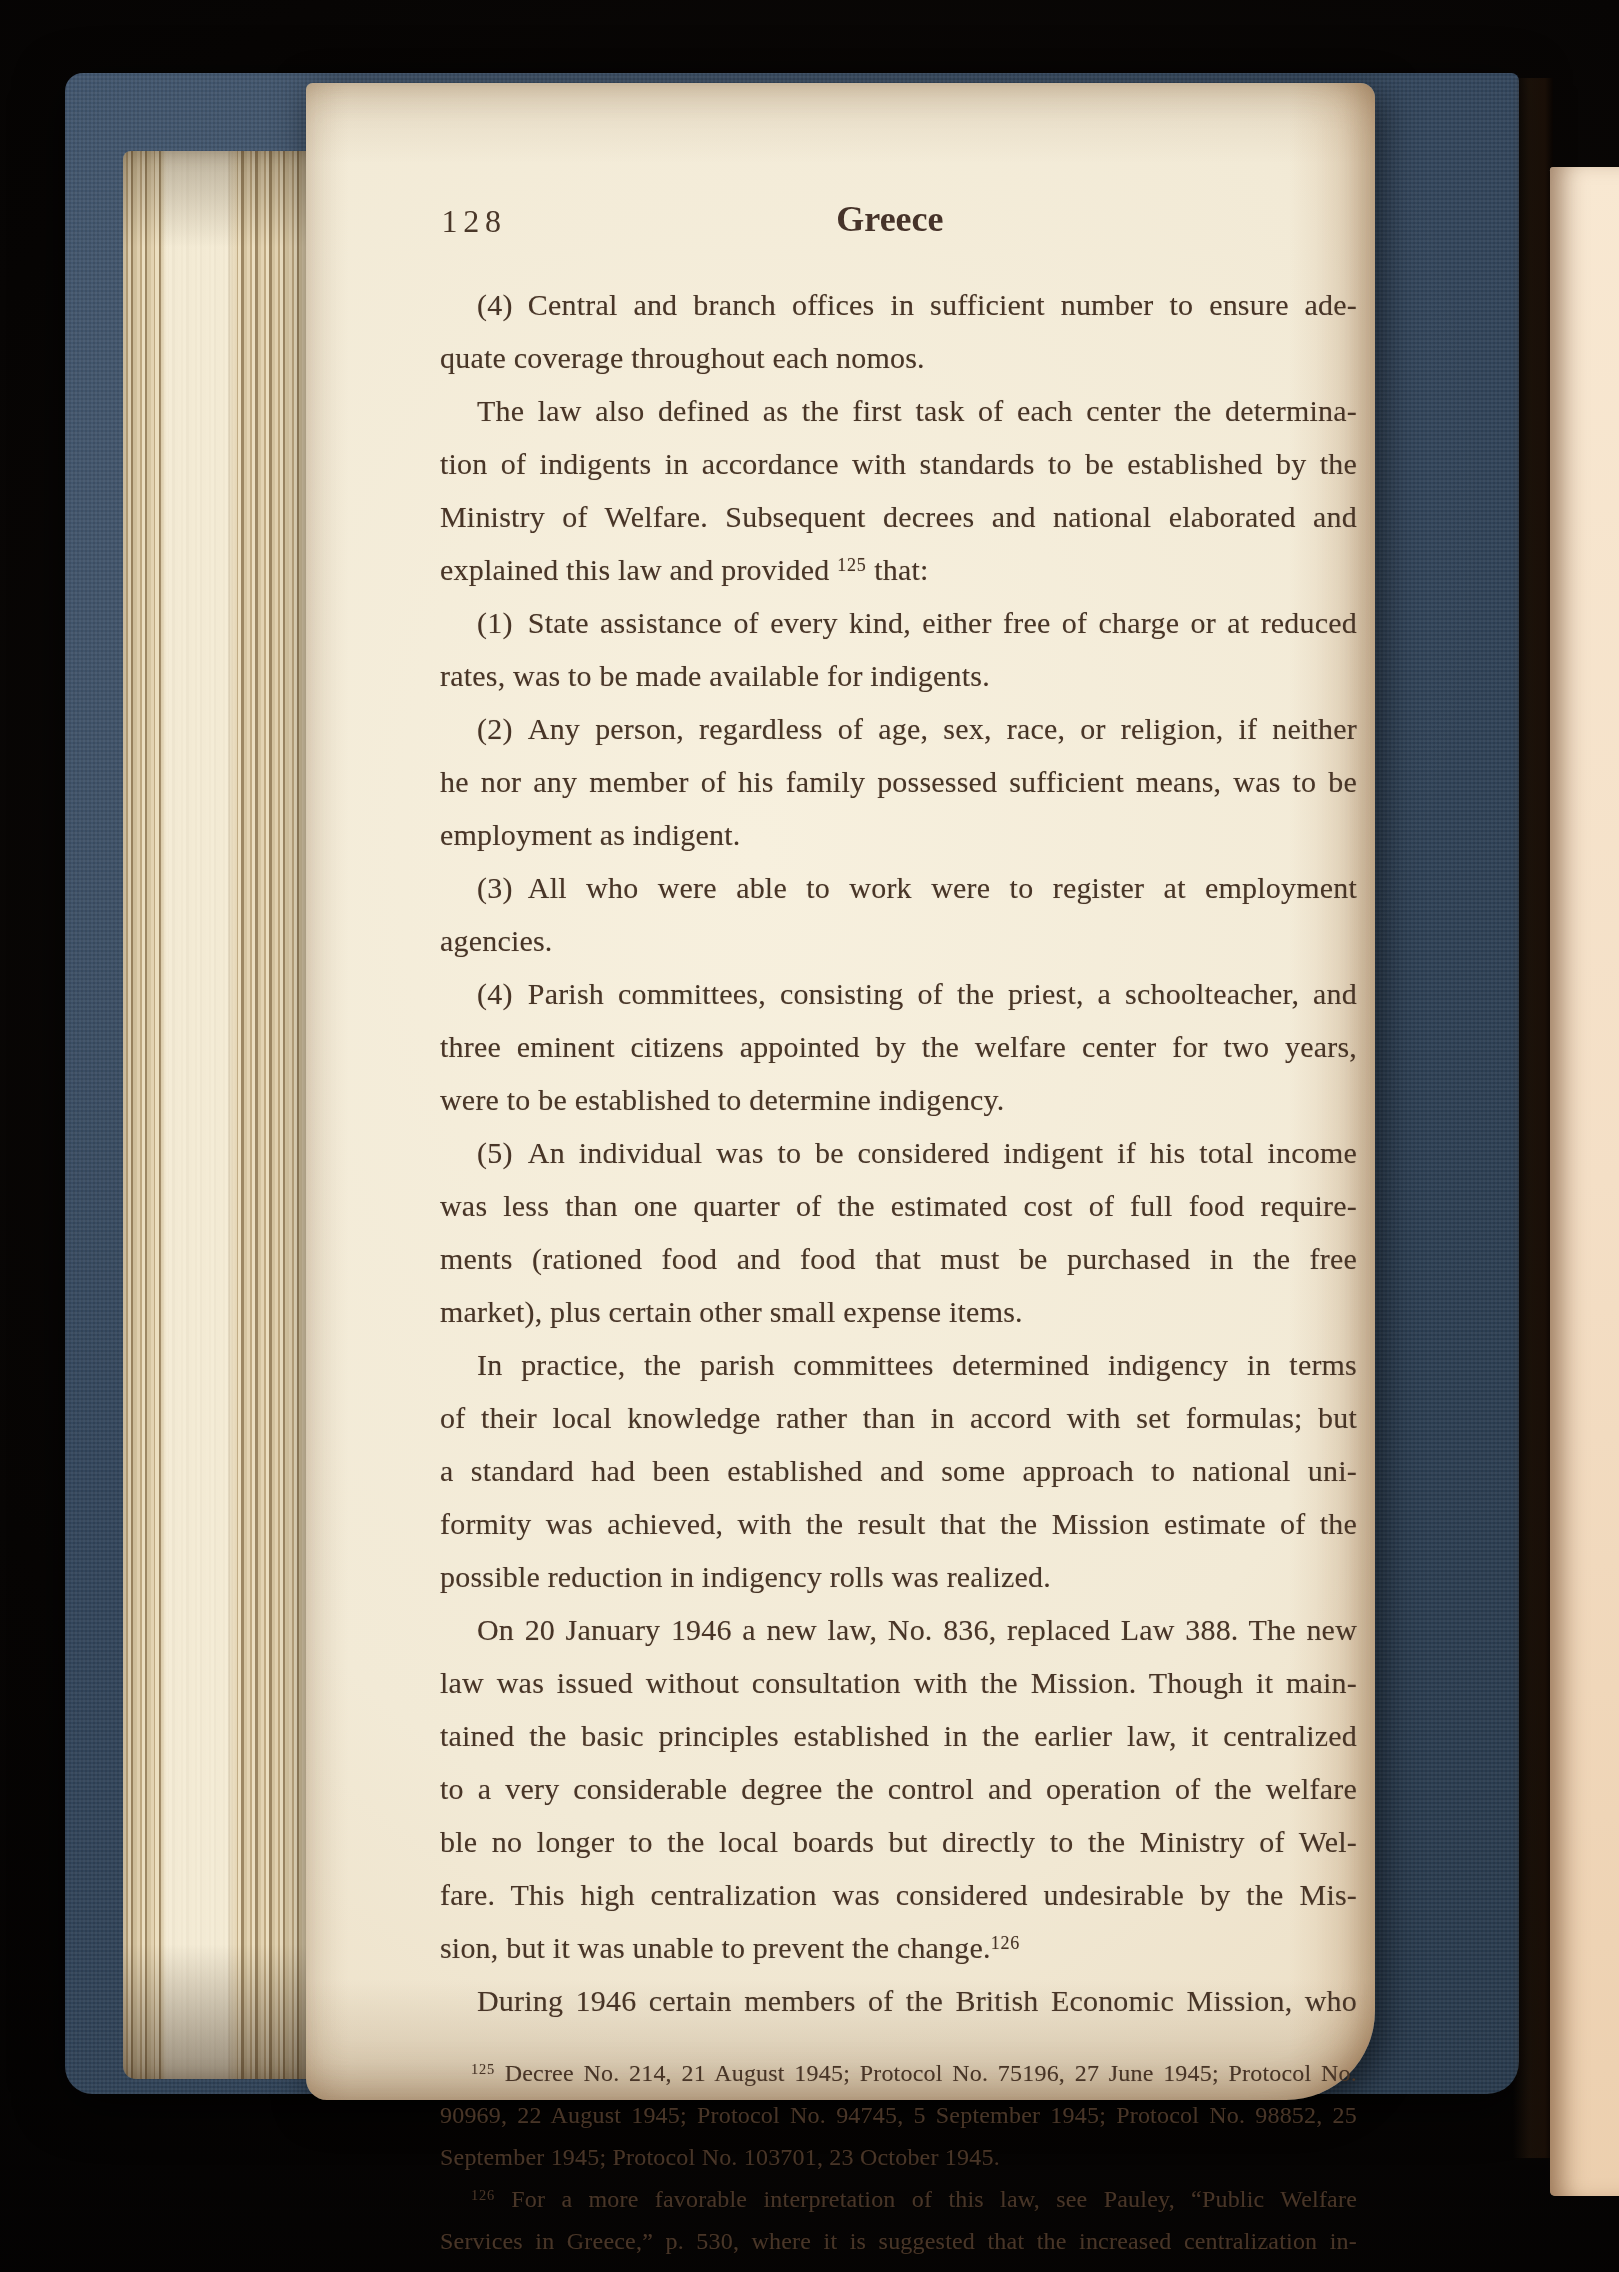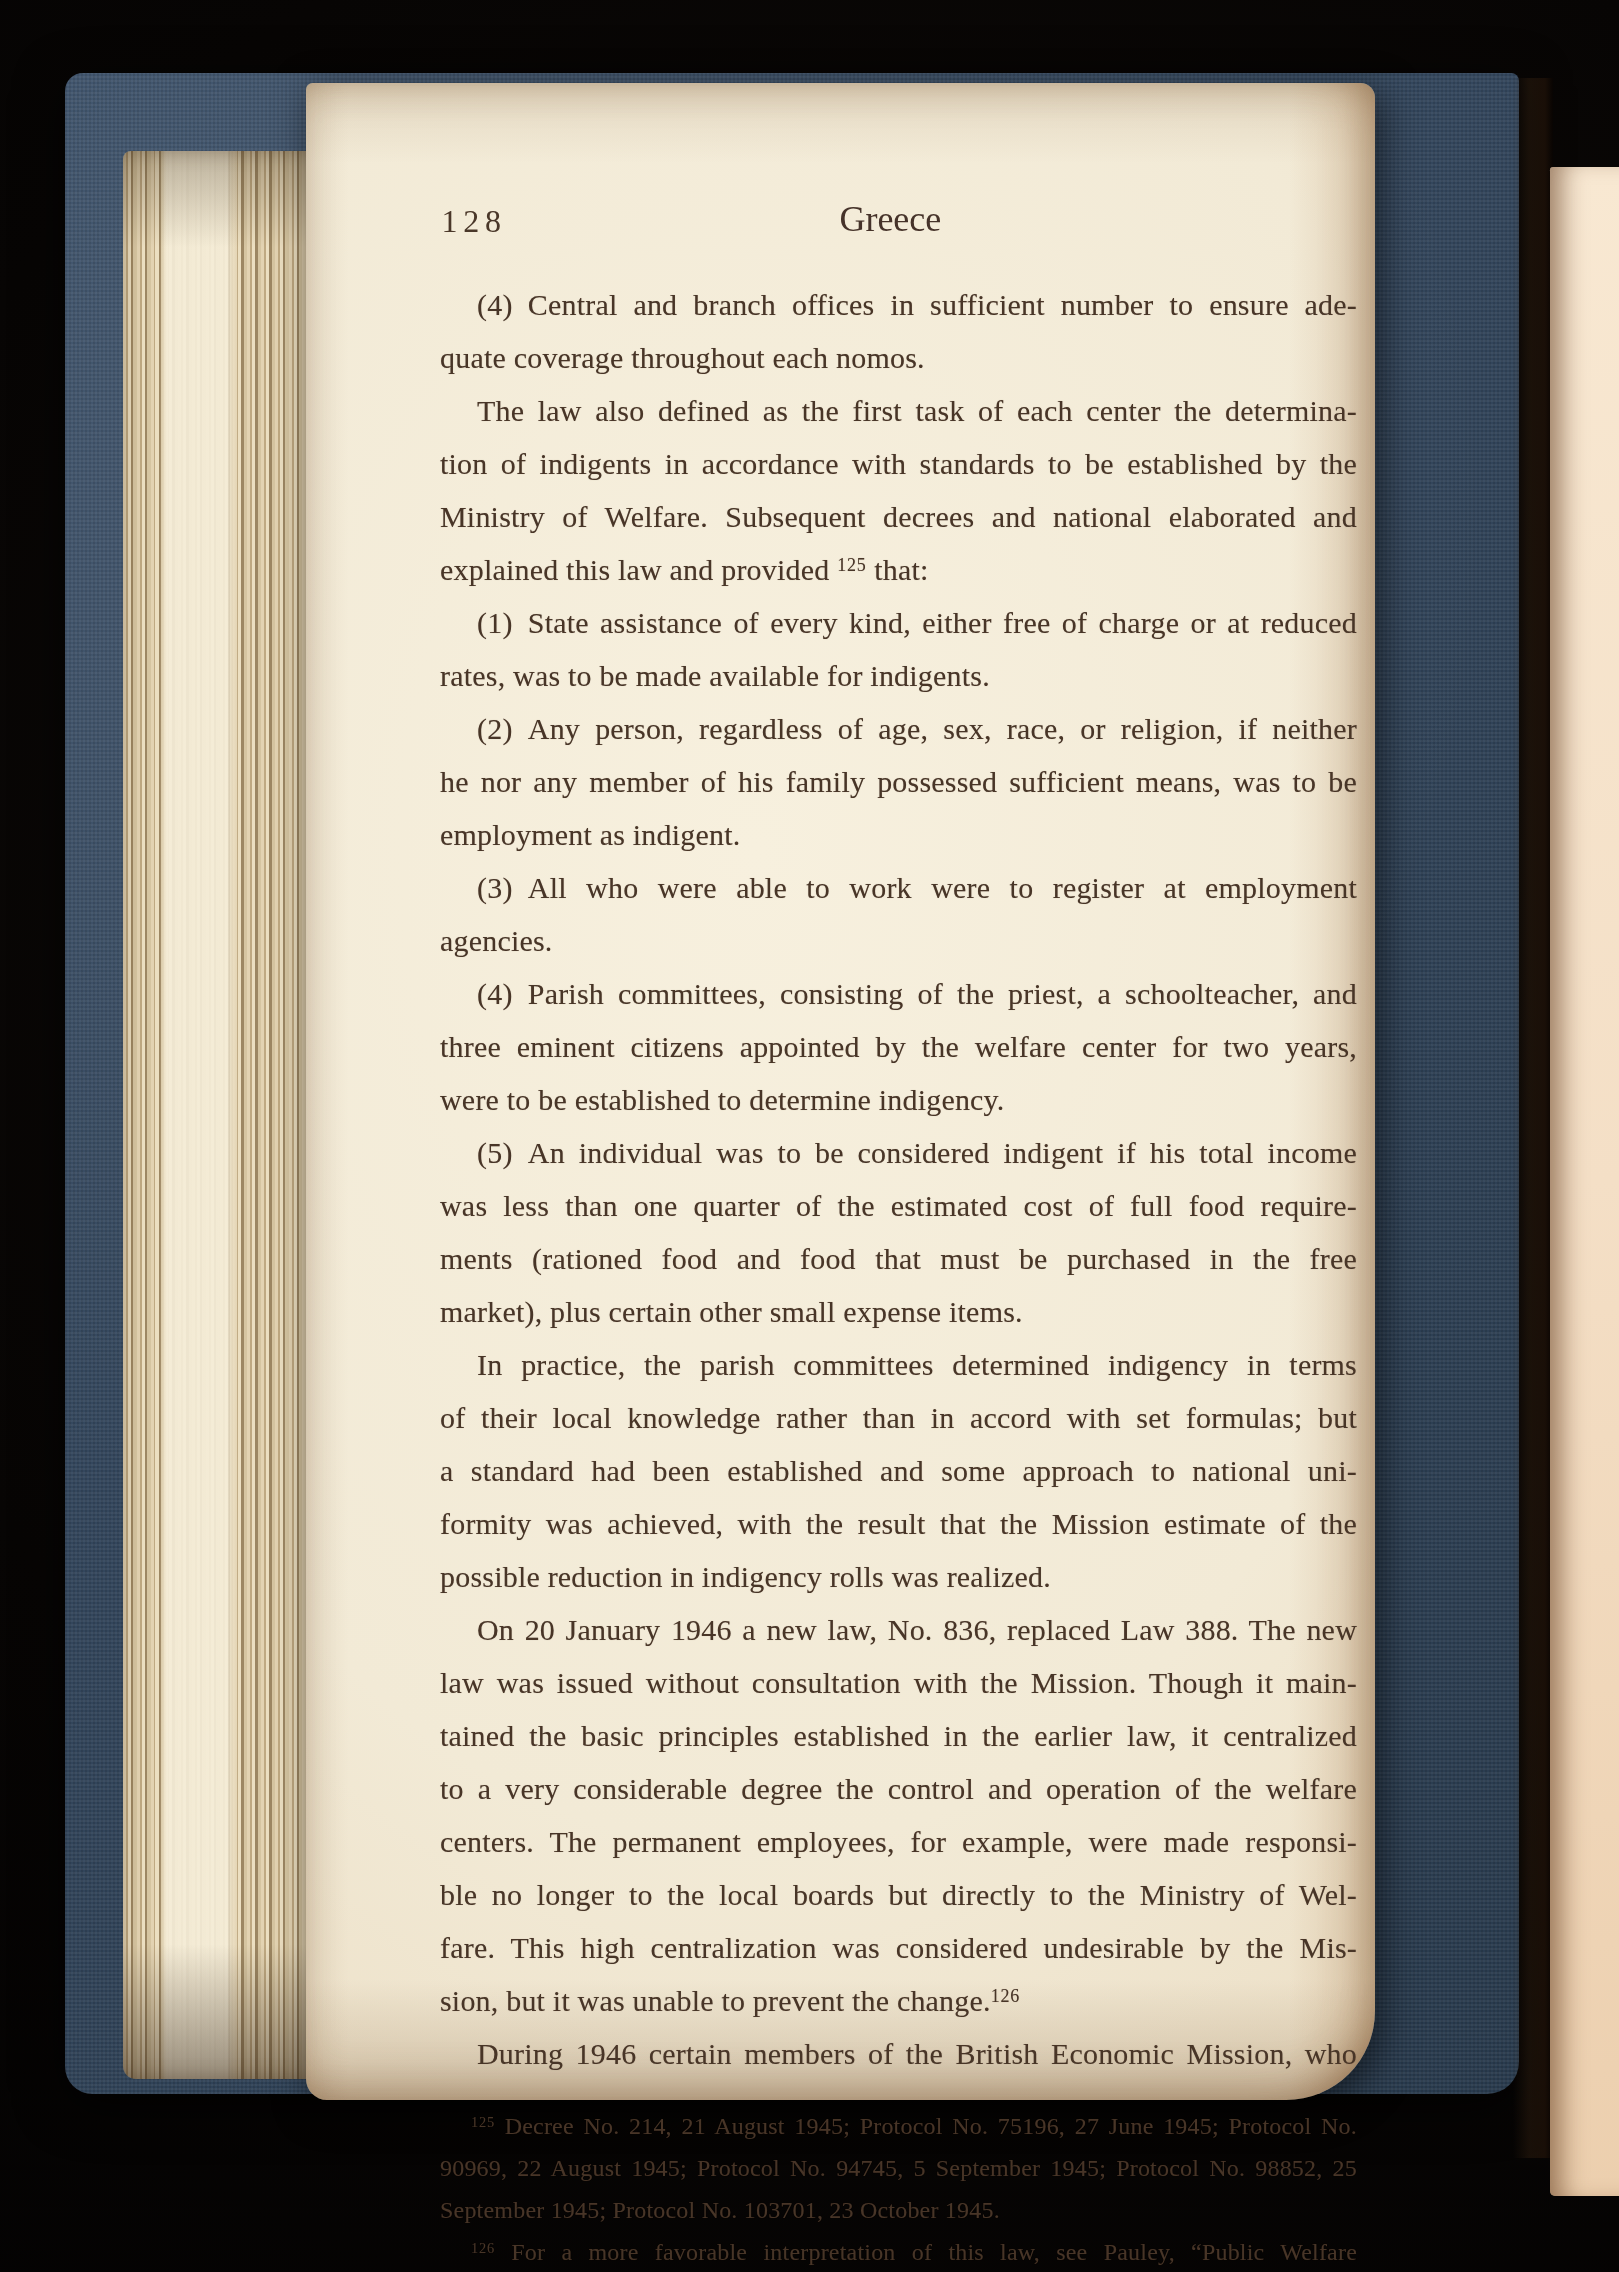--- a/index.html
+++ b/index.html
@@ -69,21 +69,21 @@
   }
 
   
   .page-header { position: relative; height: 42px; }
   .page-num {
     position: absolute; left: 1.6px; top: 4.9px;
     font-size: 32px; letter-spacing: 5.7px; color: #4a3729;
   }
   .running-head {
     position: absolute; left: 50%; top: 0; transform: translateX(-58%);
-    font-size: 36px; color: #46332a;
+    font-size: 36px; color: #46332a; font-weight: bold;
   }
 
   
   .body-text {
     margin-top: 44px;
     font-size: 30px; line-height: 41px;
     letter-spacing: 0.2px;
     text-shadow: 0 0 0.8px rgba(72,53,39,0.35);
   }
   .para { margin: 0; }
@@ -159,21 +159,20 @@
           <div class="tline j">of their local knowledge rather than in accord with set formulas; but</div>
           <div class="tline j">a standard had been established and some approach to national uni-</div>
           <div class="tline j">formity was achieved, with the result that the Mission estimate of the</div>
           <div class="tline">possible reduction in indigency rolls was realized.</div>
         </div>
         <div class="para">
           <div class="tline j ind">On 20 January 1946 a new law, No. 836, replaced Law 388. The new</div>
           <div class="tline j">law was issued without consultation with the Mission. Though it main-</div>
           <div class="tline j">tained the basic principles established in the earlier law, it centralized</div>
           <div class="tline j">to a very considerable degree the control and operation of the welfare</div>
-          <div class="tline j">centers. The permanent employees, for example, were made responsi-</div>
           <div class="tline j">ble no longer to the local boards but directly to the Ministry of Wel-</div>
           <div class="tline j">fare. This high centralization was considered undesirable by the Mis-</div>
           <div class="tline">sion, but it was unable to prevent the change.<sup>126</sup></div>
         </div>
         <div class="para">
           <div class="tline j ind">During 1946 certain members of the British Economic Mission, who</div>
         </div>
       </div>
     <div class="footnotes" id="footnotes">
         <div class="fnote">

